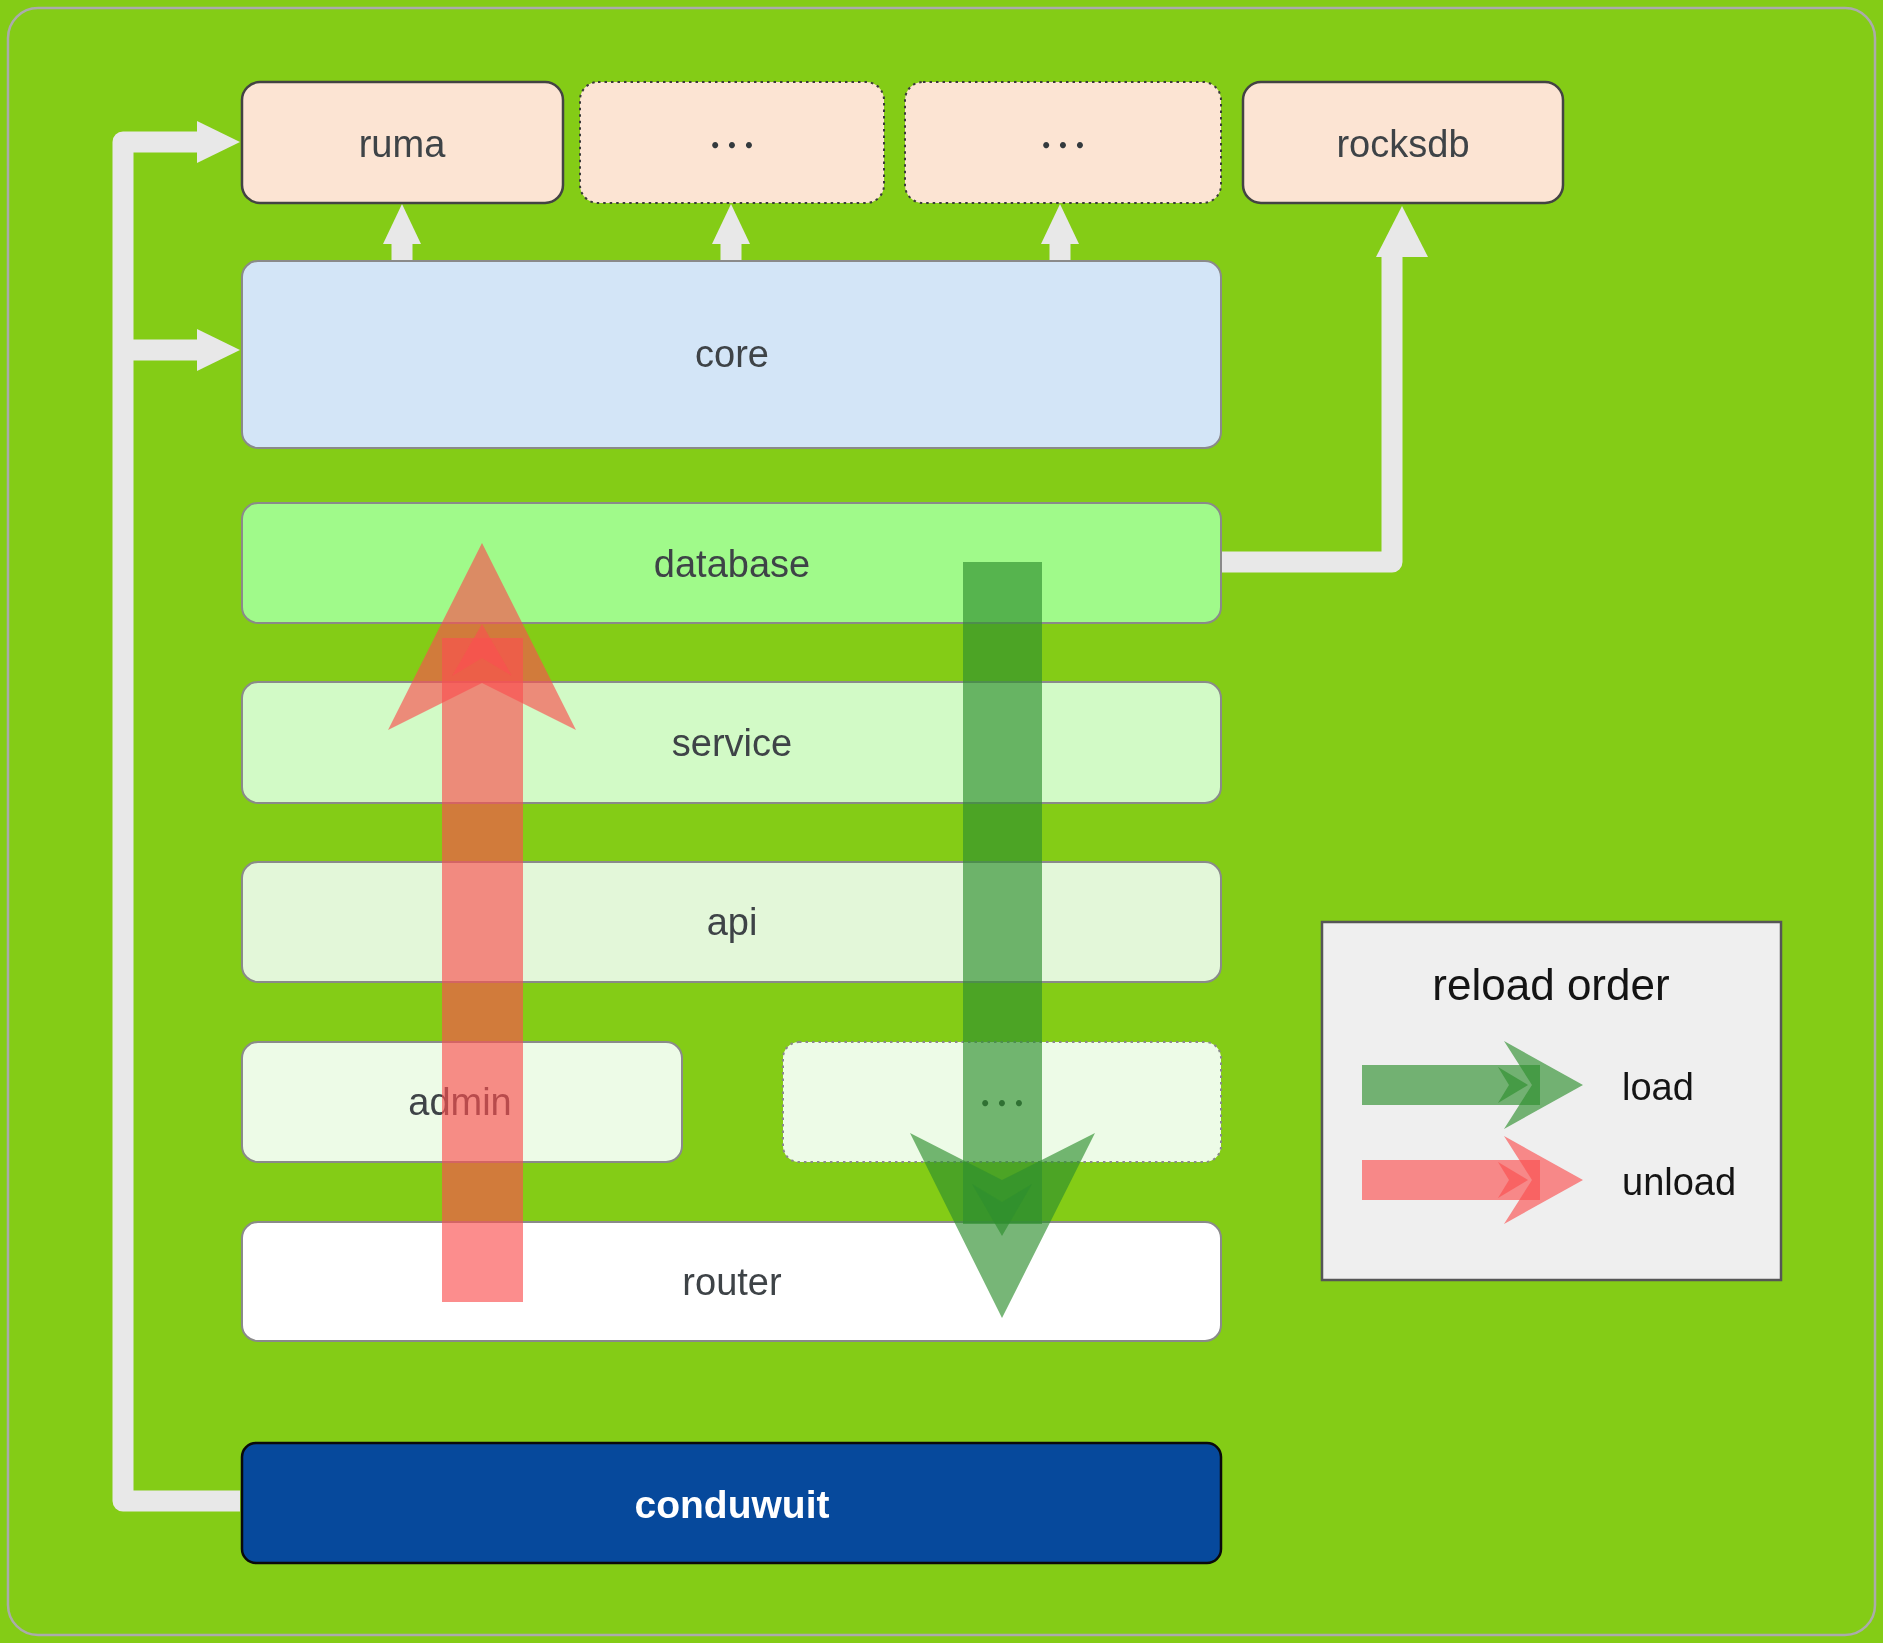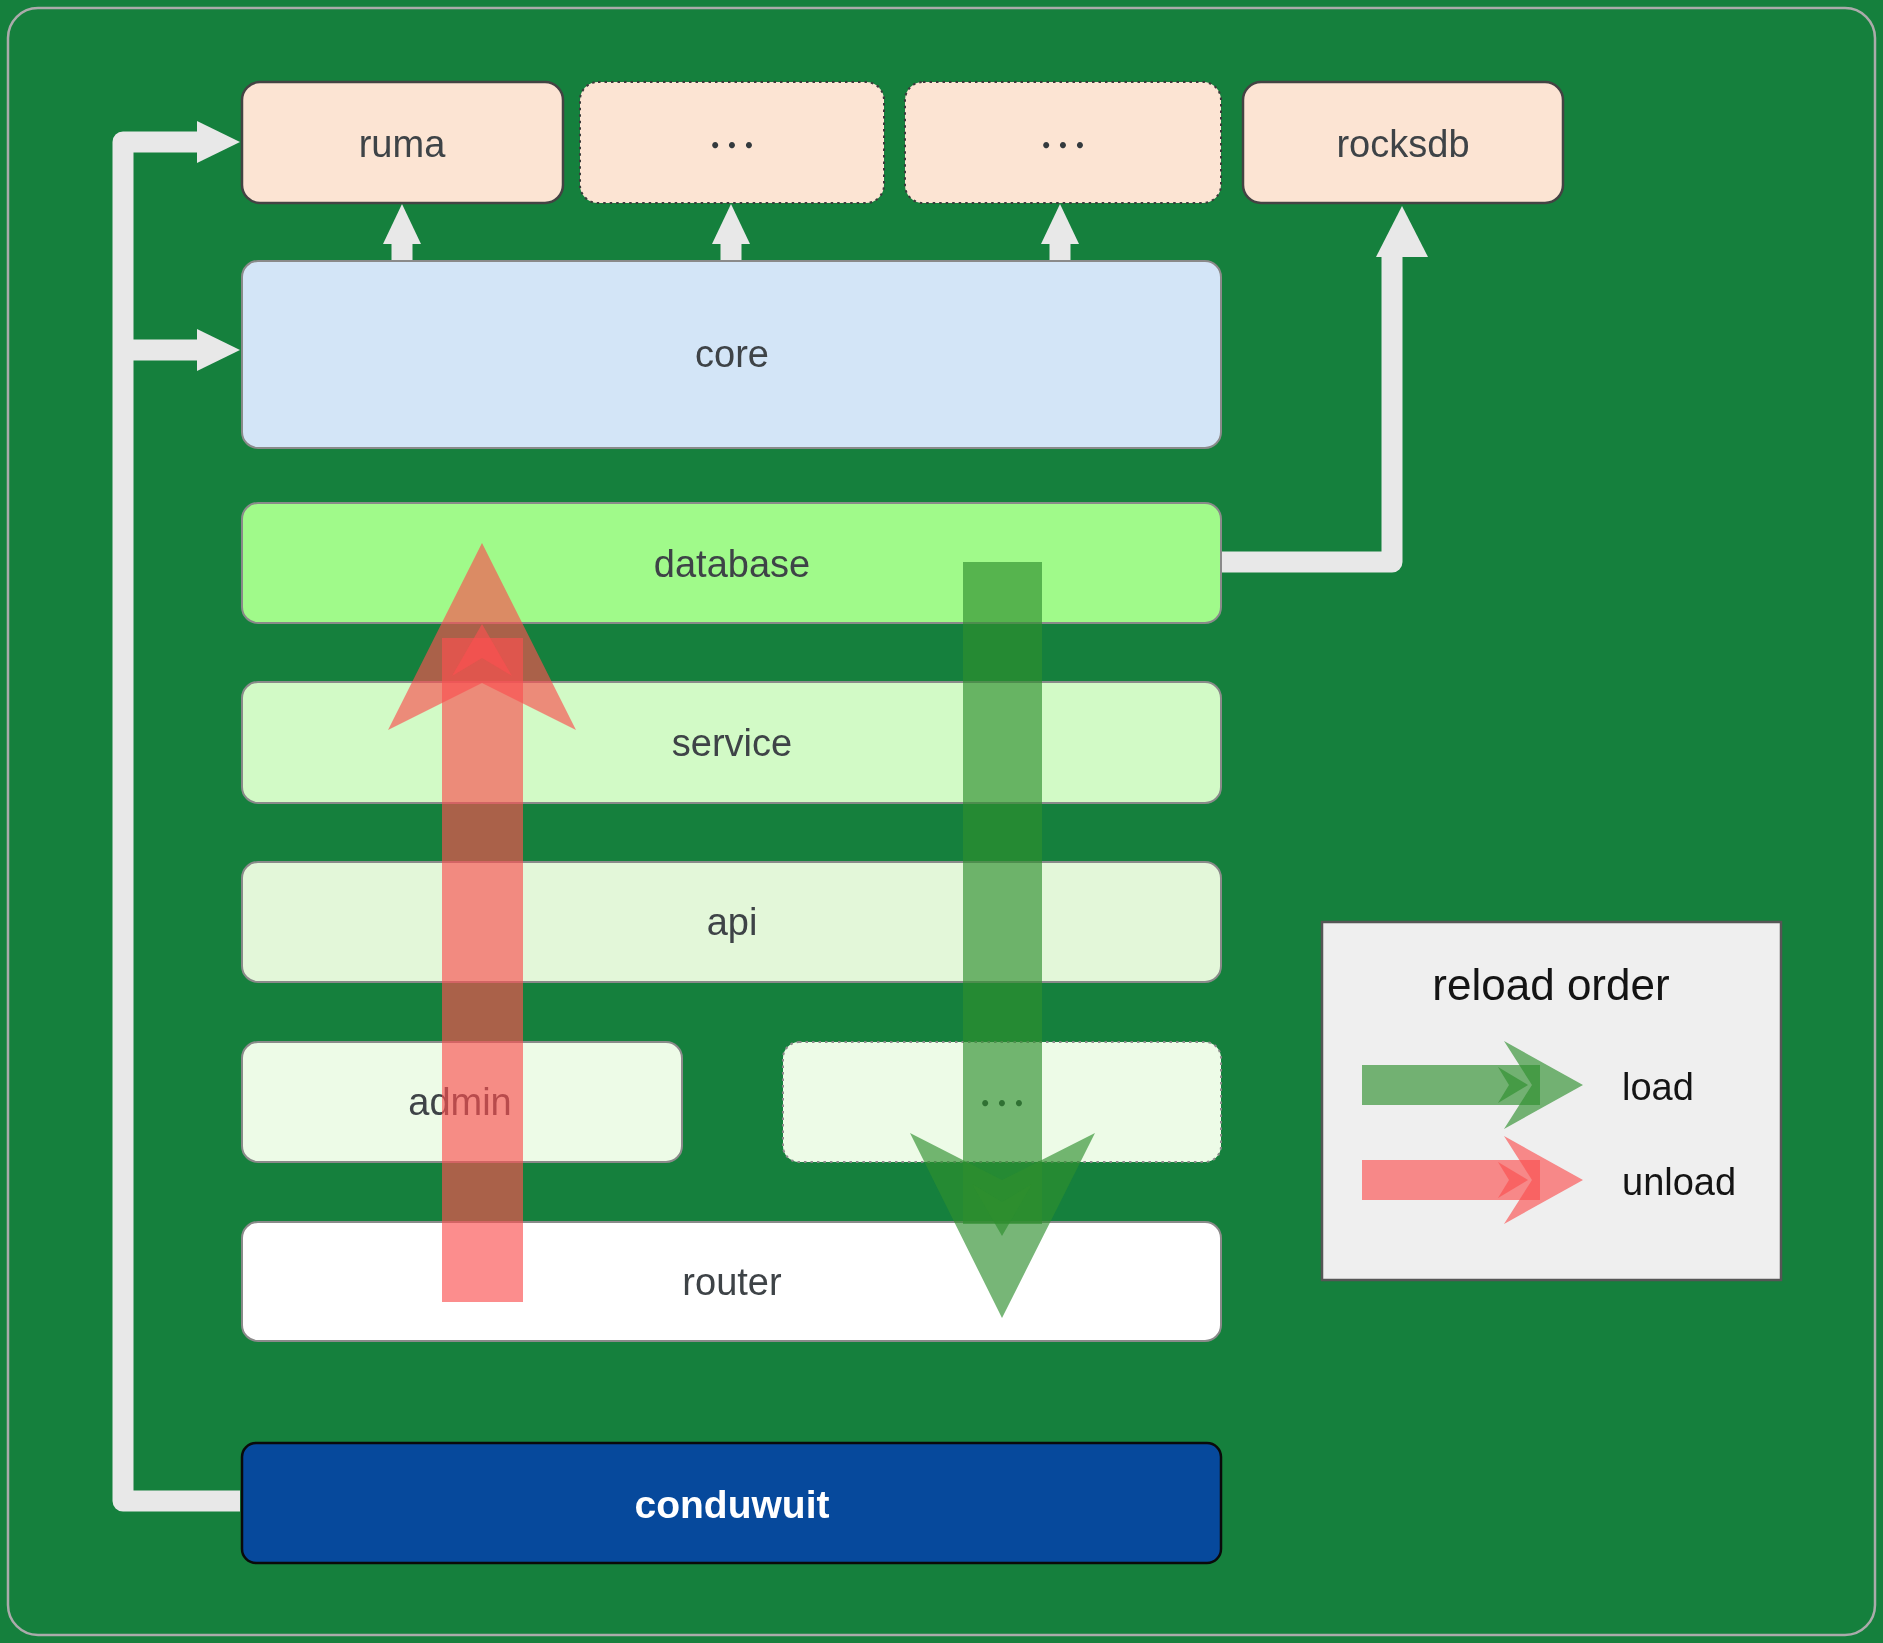--- a/index.html
+++ b/index.html
@@ -5,21 +5,21 @@
   html, body {
     margin: 0;
     padding: 0;
     background: #ffffff;
     font-family: "Liberation Sans", sans-serif;
   }
   .stage {
     position: relative;
     width: 1883px;
     height: 1643px;
-    background: #15803d;
+    background: #84cc16;
     overflow: hidden;
   }
   svg { display: block; }
   text.box-label {
     font-family: "Liberation Sans", sans-serif;
     font-size: 38px;
     fill: #3e4347;
   }
   text.dots-label {
     font-family: "DejaVu Sans", sans-serif;

